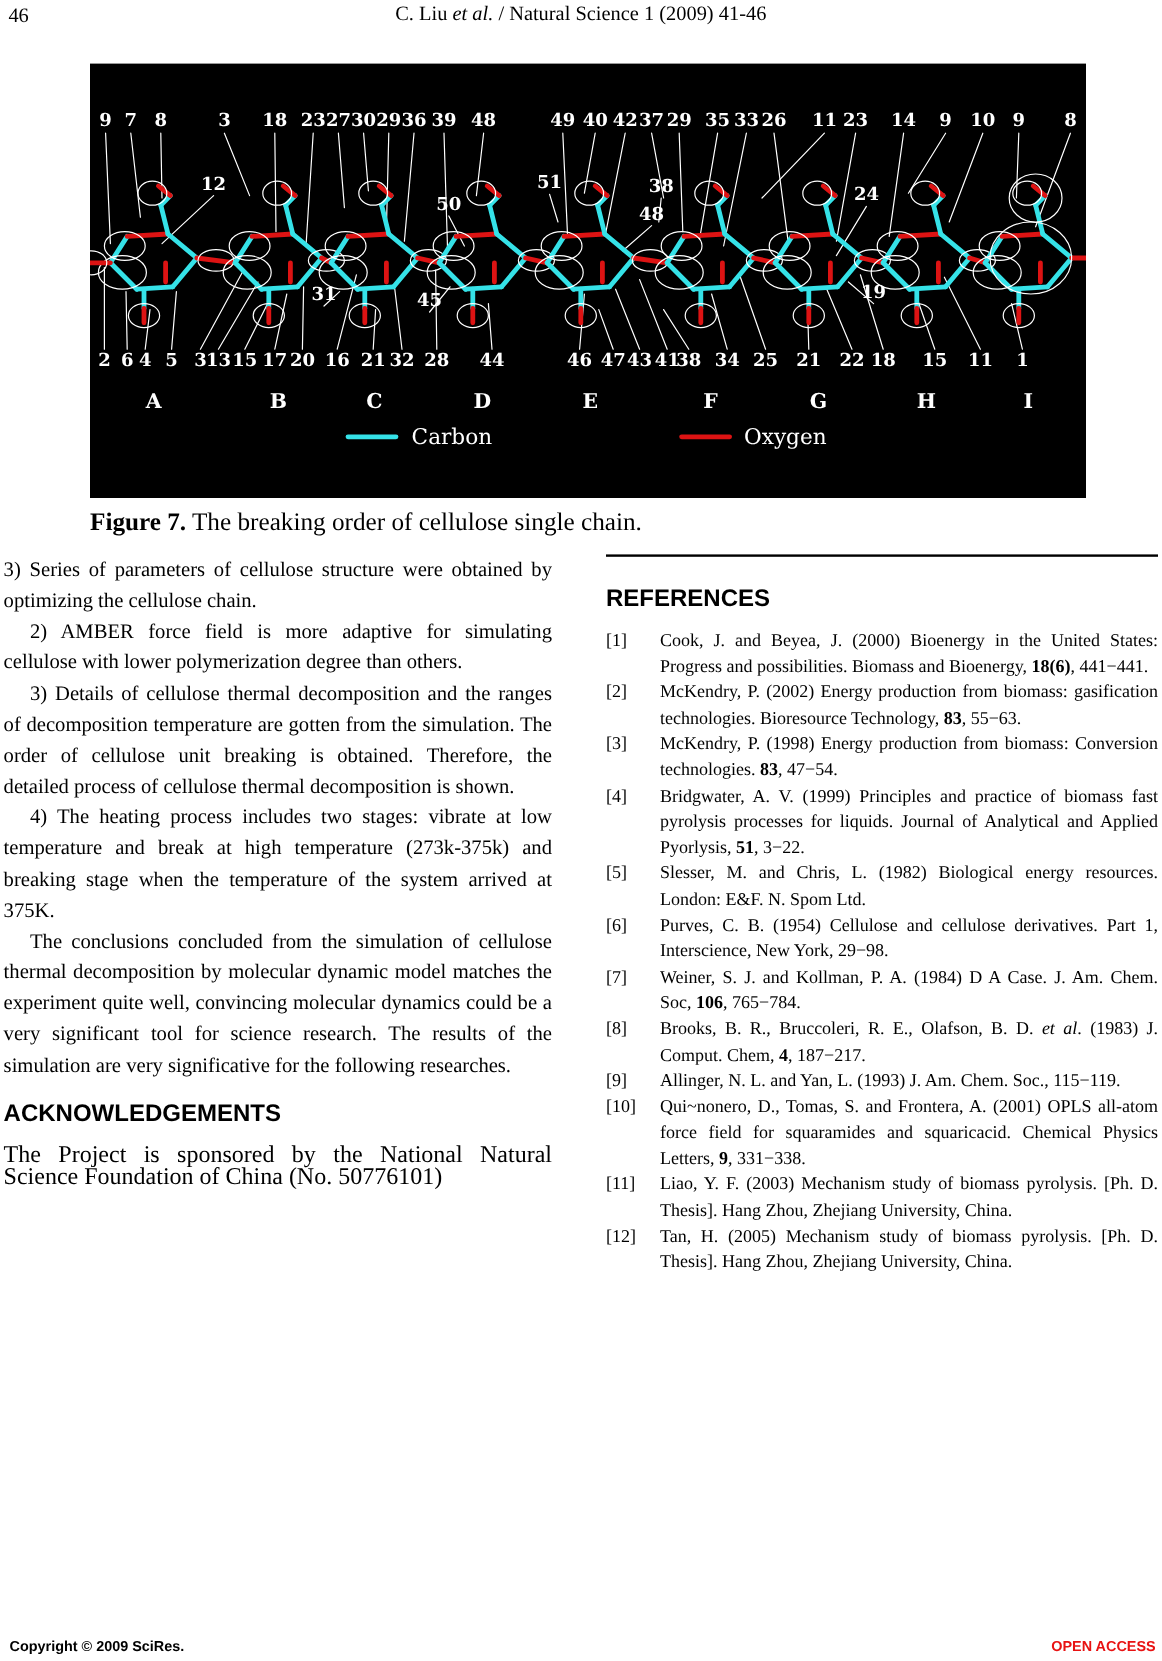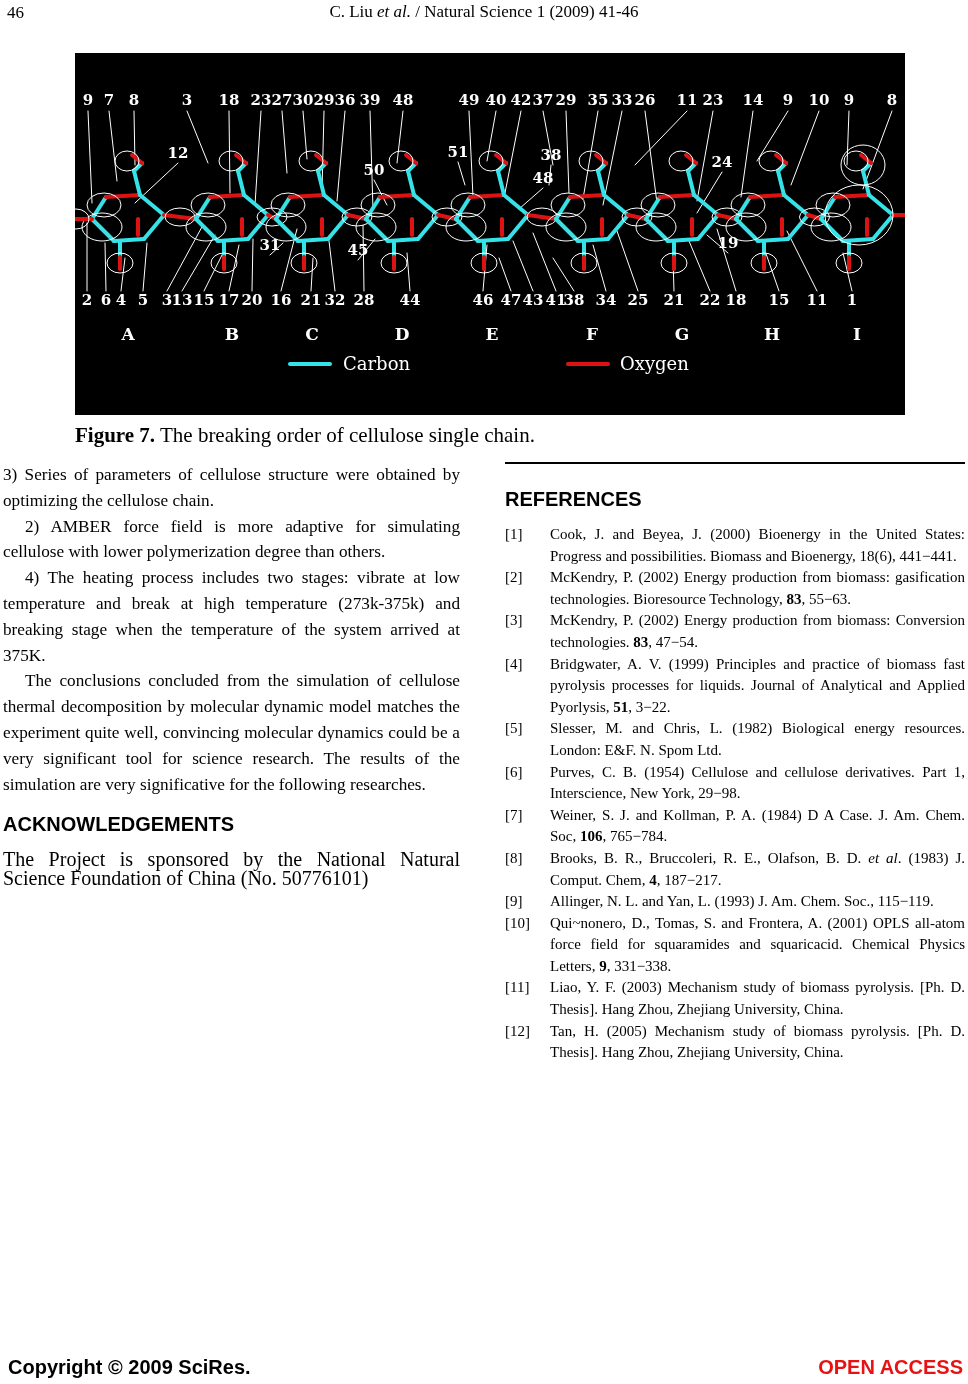--- a/index.html
+++ b/index.html
@@ -17,21 +17,21 @@
   .colL p{margin:0;text-indent:22px;}
   .colL p.noindent{text-indent:0;}
   h2.ack{margin-top:15px;}
   .acktext{margin:0;font-size:20px;line-height:18.5px;text-align:justify;text-indent:0 !important;}
   .rule{border-top:2px solid #000;width:100%;height:0;}
   .colR h2{margin-top:24px;margin-bottom:13px;}
   .refs{font-size:15px;line-height:21.6px;}
   .refitem{display:flex;}
   .refnum{width:45px;flex:0 0 45px;}
   .reftext{flex:1;text-align:justify;}
-  .footer{position:absolute;left:8px;right:5px;bottom:5px;font-family:"Liberation Sans",sans-serif;font-weight:bold;font-size:20px;display:flex;justify-content:space-between;}
+  .footer{position:absolute;left:8px;right:5px;bottom:5px;font-family:"Liberation Sans",sans-serif;font-weight:bold;font-size:12px;display:flex;justify-content:space-between;}
 </style>
 </head>
 <body>
 
 <div class="header">
   <span class="pageno">46</span>
   <div class="htitle"><span>C. Liu </span><span style="font-style: italic;">et al.</span><span> / Natural Science 1 (2009) 41-46</span></div>
 </div>
 
 <svg class="figure" width="830" height="362" viewBox="0 0 830 362" xmlns="http://www.w3.org/2000/svg">
@@ -341,41 +341,42 @@
     <text x="545" y="317" fill="#ffffff" font-size="18" font-family="&quot;DejaVu Serif&quot;,serif" font-weight="normal" text-anchor="start">Oxygen</text>
   </svg>
 
 <div class="caption"><span style="font-weight: bold;">Figure 7.</span><span> The breaking order of cellulose single chain.</span></div>
 
 <div class="cols">
   <div class="colL">
     <div id="paras">
         <p class="noindent">3) Series of parameters of cellulose structure were obtained by optimizing the cellulose chain.</p>
         <p>2) AMBER force field is more adaptive for simulating cellulose with lower polymerization degree than others.</p>
+        <p>3) Details of cellulose thermal decomposition and the ranges of decomposition temperature are gotten from the simulation. The order of cellulose unit breaking is obtained. Therefore, the detailed process of cellulose thermal decomposition is shown.</p>
         <p>4) The heating process includes two stages: vibrate at low temperature and break at high temperature (273k-375k) and breaking stage when the temperature of the system arrived at 375K.</p>
         <p>The conclusions concluded from the simulation of cellulose thermal decomposition by molecular dynamic model matches the experiment quite well, convincing molecular dynamics could be a very significant tool for science research. The results of the simulation are very significative for the following researches.</p>
       </div>
     <h2 class="ack">ACKNOWLEDGEMENTS</h2>
     <p class="acktext">The Project is sponsored by the National Natural Science Foundation of China (No. 50776101)</p>
   </div>
   <div class="colR">
     <div class="rule"></div>
     <h2>REFERENCES</h2>
     <div class="refs" id="refs">
         <div class="refitem">
           <span class="refnum">[1]</span>
-          <span class="reftext"><span>Cook, J. and Beyea, J. (2000) Bioenergy in the United States: Progress and possibilities. Biomass and Bioenergy, </span><span style="font-weight: normal;">18(6)</span><span>, 441−441.</span></span>
+          <span class="reftext"><span>Cook, J. and Beyea, J. (2000) Bioenergy in the United States: Progress and possibilities. Biomass and Bioenergy, </span><span style="font-weight: bold;">18(6)</span><span>, 441−441.</span></span>
         </div>
         <div class="refitem">
           <span class="refnum">[2]</span>
           <span class="reftext"><span>McKendry, P. (2002) Energy production from biomass: gasification technologies. Bioresource Technology, </span><span style="font-weight: bold;">83</span><span>, 55−63.</span></span>
         </div>
         <div class="refitem">
           <span class="refnum">[3]</span>
-          <span class="reftext"><span>McKendry, P. (2002) Energy production from biomass: Conversion technologies. </span><span style="font-weight: bold;">83</span><span>, 47−54.</span></span>
+          <span class="reftext"><span>McKendry, P. (1998) Energy production from biomass: Conversion technologies. </span><span style="font-weight: bold;">83</span><span>, 47−54.</span></span>
         </div>
         <div class="refitem">
           <span class="refnum">[4]</span>
           <span class="reftext"><span>Bridgwater, A. V. (1999) Principles and practice of biomass fast pyrolysis processes for liquids. Journal of Analytical and Applied Pyorlysis, </span><span style="font-weight: bold;">51</span><span>, 3−22.</span></span>
         </div>
         <div class="refitem">
           <span class="refnum">[5]</span>
           <span class="reftext"><span>Slesser, M. and Chris, L. (1982) Biological energy resources. London: E&amp;F. N. Spom Ltd.</span></span>
         </div>
         <div class="refitem">

